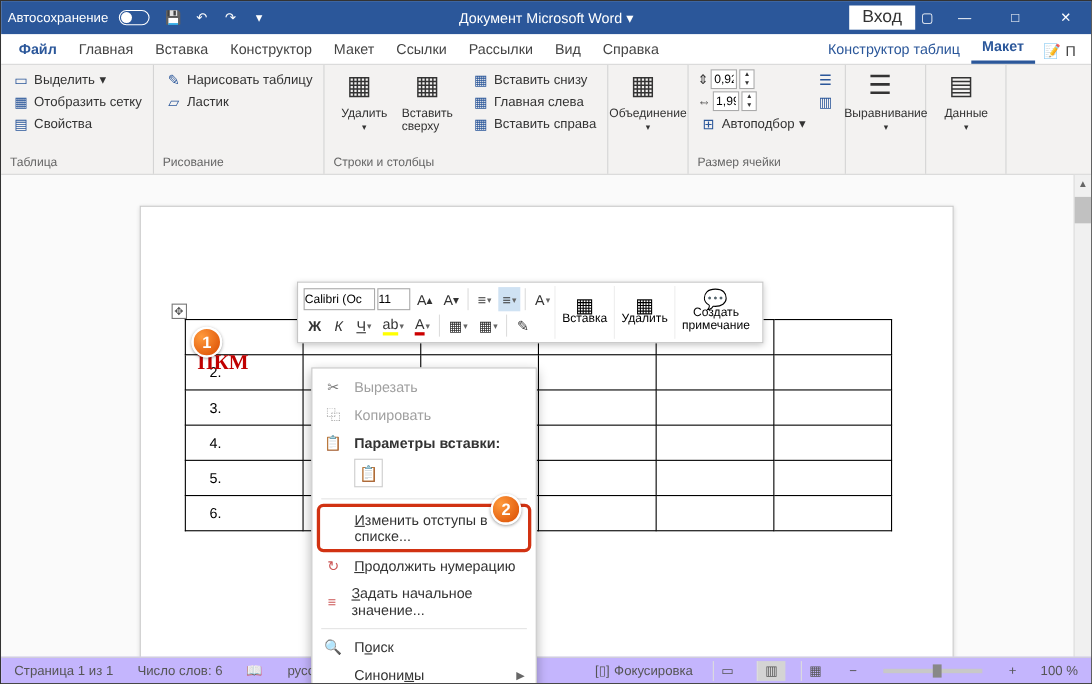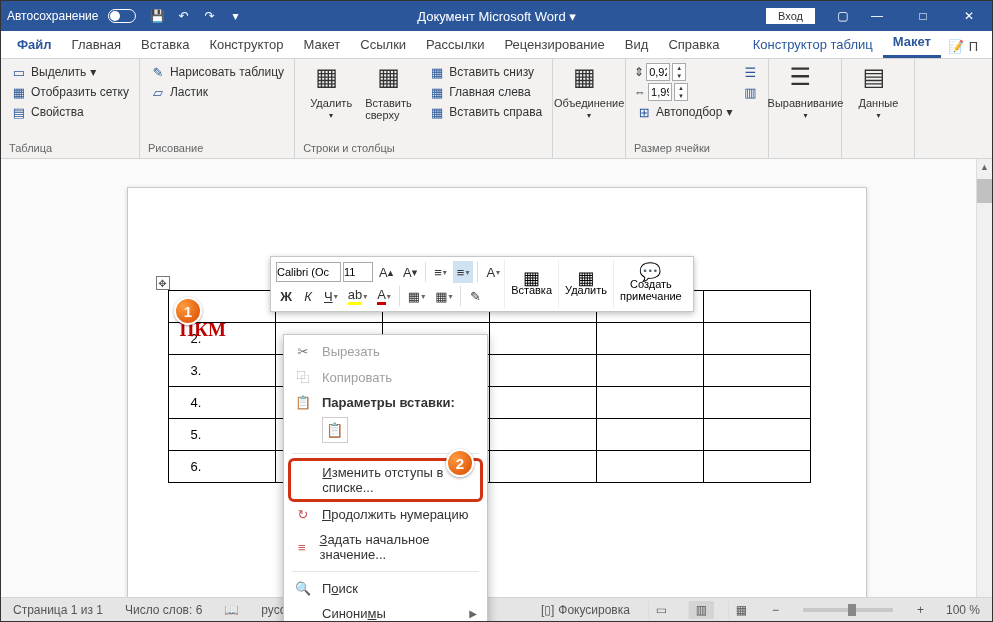--- a/index.html
+++ b/index.html
@@ -5,21 +5,21 @@
 * { box-sizing: border-box; margin: 0; padding: 0; font-family: "Segoe UI", Tahoma, sans-serif; }
 body { width: 993px; height: 622px; background: #fff; overflow: hidden; position: relative; border: 1px solid #333; }
 
 .titlebar { background: #2b579a; color: #fff; height: 30px; display: flex; align-items: center; font-size: 12px; position: relative; }
 .titlebar .left { display: flex; align-items: center; gap: 4px; padding-left: 6px; }
 .titlebar .autosave-toggle { width: 28px; height: 14px; border: 1px solid #fff; border-radius: 8px; position: relative; margin: 0 6px; display: inline-block; }
 .titlebar .autosave-toggle::after { content: ""; width: 10px; height: 10px; background: #fff; border-radius: 50%; position: absolute; top: 1px; left: 1px; }
 .titlebar .qat-icon { width: 18px; height: 18px; display: inline-flex; align-items: center; justify-content: center; color: #fff; font-size: 12px; margin: 0 2px; }
 .titlebar .title { position: absolute; left: 50%; transform: translateX(-50%); font-size: 13px; }
 .titlebar .right { position: absolute; right: 0; display: flex; align-items: center; height: 100%; }
-.titlebar .login-btn { background: #fff; color: #333; padding: 2px 12px; font-size: 11px; margin-right: 17px; }
+.titlebar .login-btn { background: #fff; color: #333; padding: 2px 12px; font-size: 16px; margin-right: 0; }
 .titlebar .win-btn { width: 46px; height: 30px; display: flex; align-items: center; justify-content: center; color: #fff; font-size: 12px; }
 
 .tabs { background: #fff; height: 28px; display: flex; align-items: flex-end; border-bottom: 1px solid #d4d4d4; padding: 0 6px; font-size: 13px; }
 .tabs .tab { padding: 4px 10px 6px; color: #444; cursor: pointer; }
 .tabs .tab.file { color: #2b579a; font-weight: 600; }
 .tabs .tab.context { color: #2b579a; }
 .tabs .tab.active { color: #2b579a; border-bottom: 3px solid #2b579a; font-weight: 600; }
 .tabs .spacer { flex: 1; }
 .tabs .share { padding: 4px 8px; color: #444; }
 
@@ -61,21 +61,21 @@
 .context-menu { position: absolute; top: 333px; left: 282px; width: 205px; background: #fff; border: 1px solid #c6c6c6; box-shadow: 0 3px 10px rgba(0,0,0,0.3); font-size: 13px; padding: 4px 0; z-index: 30; }
 .context-menu .item { display: flex; align-items: center; gap: 10px; padding: 5px 12px 5px 10px; color: #333; position: relative; }
 .context-menu .item.disabled { color: #a0a0a0; }
 .context-menu .item .ico { width: 18px; display: inline-flex; justify-content: center; color: #777; font-size: 13px; }
 .context-menu .item.highlighted { border: 3px solid #d13212; border-radius: 6px; margin: 0 4px; padding: 4px 8px 4px 6px; }
 .context-menu .item .arrow { position: absolute; right: 10px; color: #666; font-size: 10px; }
 .context-menu .sep { height: 1px; background: #e4e4e4; margin: 4px 8px; }
 .context-menu .paste-row { display: flex; gap: 4px; padding: 2px 10px 6px 38px; }
 .context-menu .paste-opt { width: 26px; height: 26px; border: 1px solid #ccc; display: flex; align-items: center; justify-content: center; font-size: 14px; color: #a66; }
 
-.statusbar { position: absolute; bottom: 0; left: 0; right: 0; height: 24px; background: #e5e5e5; border-top: 1px solid #d4d4d4; display: flex; align-items: center; font-size: 12px; color: #555; padding: 0 8px; gap: 14px; }
+.statusbar { position: absolute; bottom: 0; left: 0; right: 0; height: 24px; background: #c4b5fd; border-top: 1px solid #d4d4d4; display: flex; align-items: center; font-size: 12px; color: #555; padding: 0 8px; gap: 14px; }
 .statusbar .spacer { flex: 1; }
 .statusbar .sbtn { display: inline-flex; align-items: center; gap: 4px; padding: 0 4px; }
 .statusbar .view-btn { width: 26px; height: 18px; display: inline-flex; align-items: center; justify-content: center; border-left: 1px solid #ddd; }
 .statusbar .view-btn.active { background: #d4d4d4; }
 .statusbar .slider { width: 90px; height: 4px; background: #c8c8c8; position: relative; margin: 0 6px; }
 .statusbar .slider::after { content: ""; position: absolute; width: 8px; height: 12px; background: #888; top: -4px; left: 50%; }
 .scrollbar-v { position: absolute; right: 0; top: 158px; bottom: 24px; width: 16px; background: #f0f0f0; border-left: 1px solid #ddd; }
 .scrollbar-v .thumb { background: #c1c1c1; width: 100%; height: 24px; position: absolute; top: 20px; }
 .scrollbar-v .arr { height: 16px; display: flex; align-items: center; justify-content: center; font-size: 9px; color: #666; }
 
@@ -104,21 +104,20 @@
 </div>
 
 <div class="tabs">
   <div class="tab file">Файл</div>
   <div class="tab">Главная</div>
   <div class="tab">Вставка</div>
   <div class="tab">Конструктор</div>
   <div class="tab">Макет</div>
   <div class="tab">Ссылки</div>
   <div class="tab">Рассылки</div>
-  <div class="tab">Рецензирование</div>
   <div class="tab">Вид</div>
   <div class="tab">Справка</div>
   <div class="spacer"></div>
   <div class="tab context">Конструктор таблиц</div>
   <div class="tab active">Макет</div>
   <div class="share">📝 <span>П</span></div>
 </div>
 
 <div class="ribbon">
   <div class="group">

